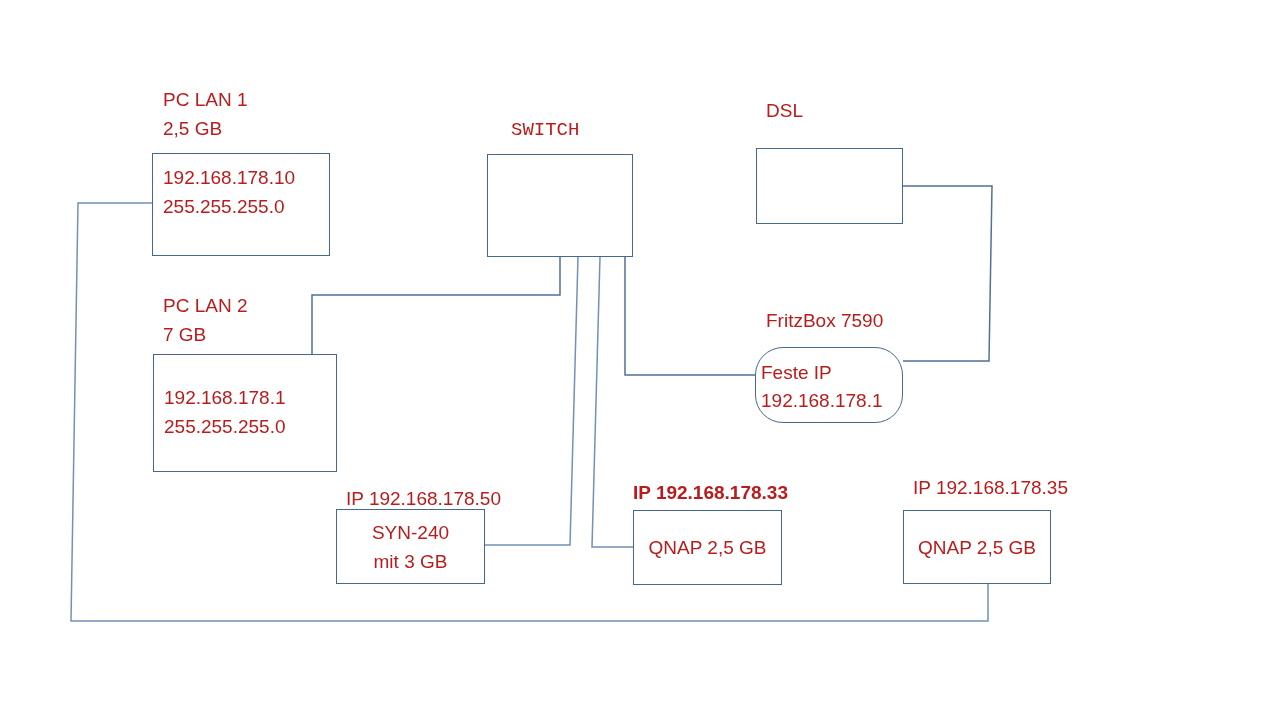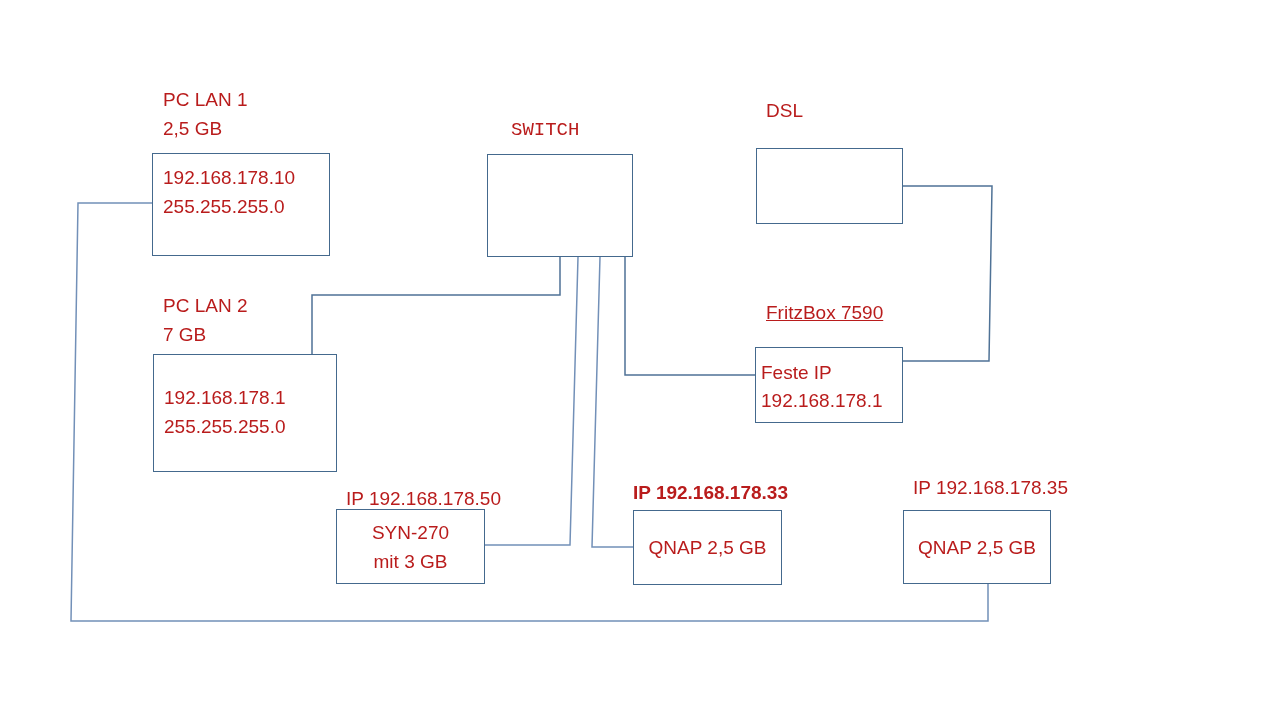--- a/index.html
+++ b/index.html
@@ -28,21 +28,21 @@
   .node-box {
     position: absolute;
     border: 1.6px solid #44698d;
     background: #ffffff;
     box-sizing: border-box;
     font-size: 19px;
     line-height: 29px;
   }
   .box-text-tl   { padding: 9px 8px 12px 10px; }
   .box-text-mid  { padding: 28px 8px 0 10px; }
-  .box-text-frz  { padding: 11px 4px 0 5px; line-height: 28px; }
+  .box-text-frz  { padding: 11px 4px 0 5px; line-height: 28px; border-radius: 28px; }
   .box-center {
     display: flex;
     flex-direction: column;
     align-items: center;
     justify-content: center;
     text-align: center;
   }
 </style>
 </head>
 <body>
@@ -79,33 +79,33 @@
   <div class="node-label" style="left:511px; top:116px;font-family:Liberation Mono, monospace;">
     <div>SWITCH</div>
   </div>
   <div class="node-box" style="left:487px; top:154px; width:146px; height:103px;"></div>
 
   <div class="node-label" style="left:766px; top:96px;">
     <div>DSL</div>
   </div>
   <div class="node-box" style="left:756px; top:148px; width:147px; height:76px;"></div>
 
-  <div class="node-label" style="left:766px; top:298px;text-decoration:underline;">
+  <div class="node-label" style="left:766px; top:306px;">
     <div>FritzBox 7590</div>
   </div>
   <div class="node-box box-text-frz" style="left:755px; top:347px; width:148px; height:76px;">
     <div>Feste IP</div>
     <div>192.168.178.1</div>
   </div>
 
   <div class="node-label" style="left:346px; top:484px;">
     <div>IP 192.168.178.50</div>
   </div>
   <div class="node-box box-center" style="left:336px; top:509px; width:149px; height:75px;">
-    <div>SYN-270</div>
+    <div>SYN-240</div>
     <div>mit 3 GB</div>
   </div>
 
   <div class="node-label" style="left:633px; top:478px;font-weight:bold;">
     <div>IP 192.168.178.33</div>
   </div>
   <div class="node-box box-center" style="left:633px; top:510px; width:149px; height:75px;">
     <div>QNAP 2,5 GB</div>
   </div>
 

